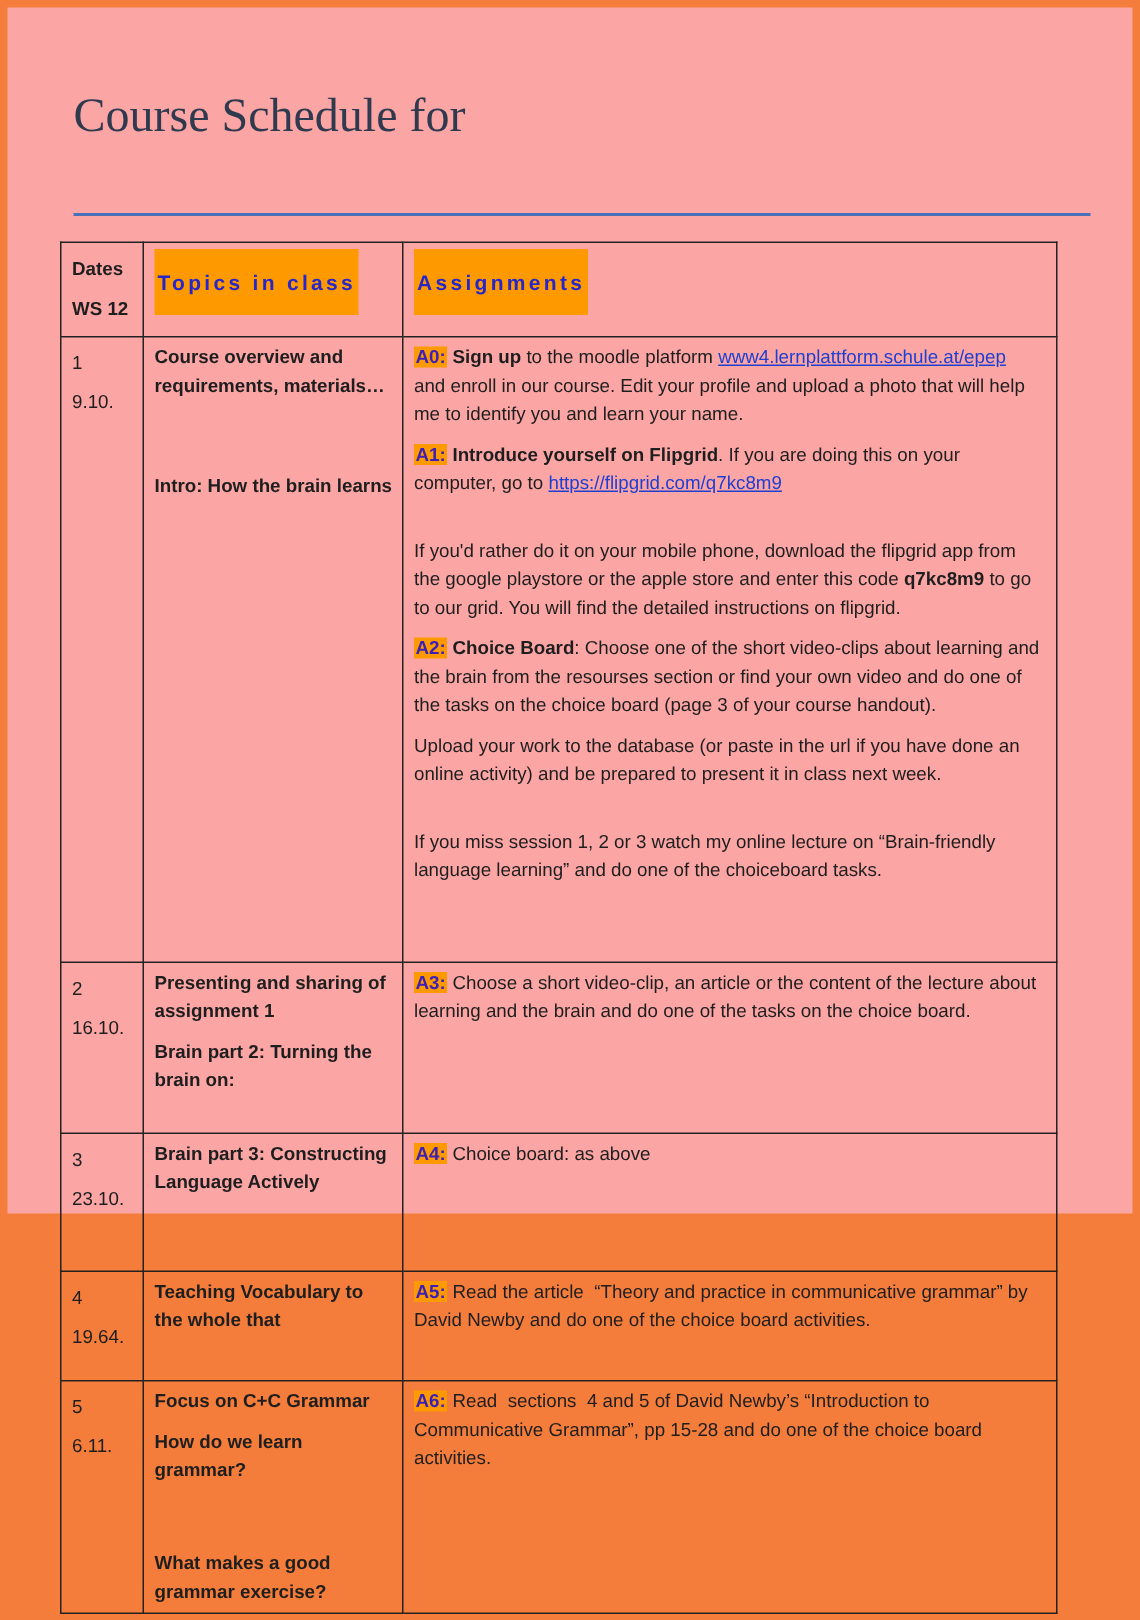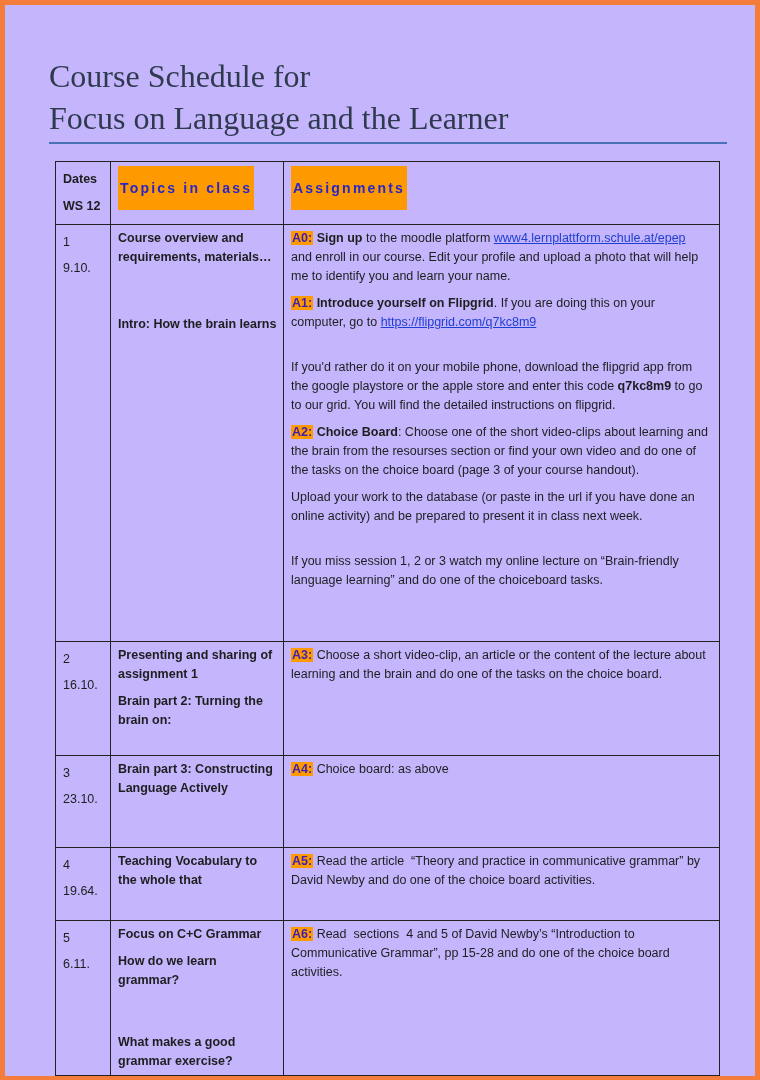--- a/index.html
+++ b/index.html
@@ -1,31 +1,31 @@
 <!DOCTYPE html>
 <html><head>
 <meta charset="utf-8">
 <style>
   html, body { margin:0; padding:0; }
   body {
     width:760px; height:1080px; background:#f47d3b; position:relative; overflow:hidden;
     font-family:"Liberation Sans", sans-serif;
   }
   .page {
-    position:absolute; left:5px; top:5px; width:750px; height:1071px; background:#c4b5fd;
+    position:absolute; left:5px; top:5px; width:750px; height:804px; background:#fca5a5;
   }
   .title {
     position:absolute; left:44px; top:50px;
     font-family:"Liberation Serif", serif; font-size:32px; line-height:42px; color:#2f3a4f;
   }
   .title-rule {
     position:absolute; left:44px; top:137px; width:678px; height:2px; background:#4a70b8;
   }
   table.sched {
-    position:absolute; left:50px; top:156px; width:664px;
+    position:absolute; left:35px; top:156px; width:664px;
     border-collapse:collapse; table-layout:fixed;
     font-size:12.5px; line-height:19px; color:#1e1e1e;border-radius:10px;
   }
   table.sched td {
     border:1px solid #222; vertical-align:top; padding:4px 6px 4px 7px;
   }
   col.c1 { width:55px; } col.c2 { width:173px; } col.c3 { width:436px; }
   .hdr-lab {
     background:#ff9900; color:#2727c9; font-weight:bold; letter-spacing:2.2px; font-size:14px;
     padding:12px 2px; display:inline-block; line-height:20px;
@@ -39,21 +39,20 @@
   p { margin:0 0 8px 0; }
   .gap { height:18px; }
   .datecell div { line-height:26px; }
 </style>
 </head>
 <body>
 
 <div class="page">
   <div class="title">
     <div>Course Schedule for</div>
-    <div>Focus on Language and the Learner</div>
   </div>
   <div class="title-rule"></div>
 
   <table class="sched">
     <colgroup>
         <col class="c1">
         <col class="c2">
         <col class="c3">
       </colgroup>
     <tbody>

